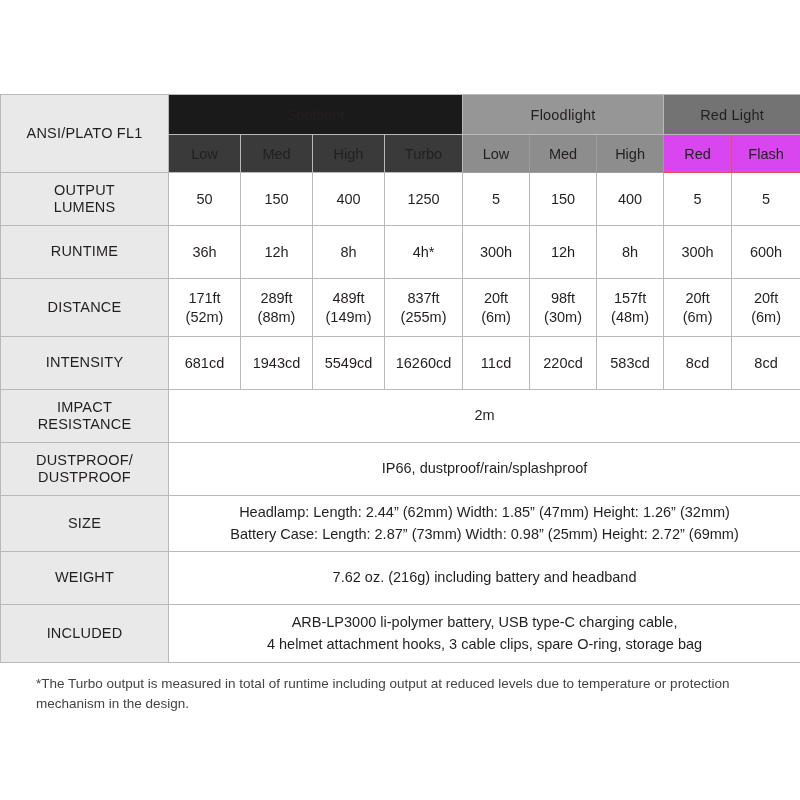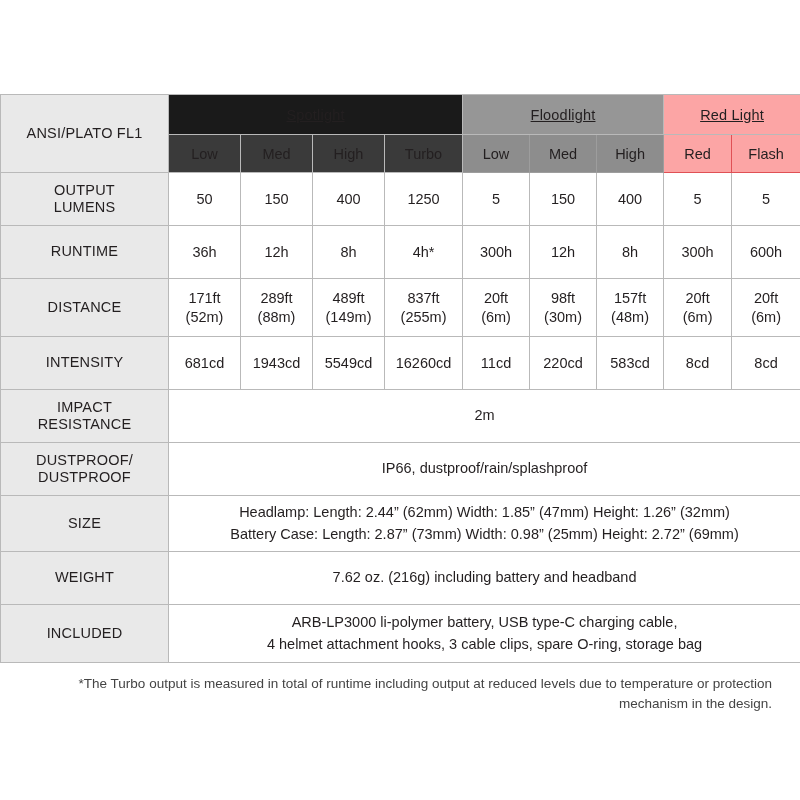--- a/index.html
+++ b/index.html
@@ -34,45 +34,44 @@
     font-weight: normal;
   }
   
   .grp {
     height: 40px;
     color: #ffffff;
     font-weight: bold;
     font-size: 16px;
     letter-spacing: .2px;
     border: none;
-    text-decoration: underline;
   }
   .grp.spot { background: #1a1a1a; }
   .grp.flood { background: #969696; }
-  .grp.red { background: #fca5a5; }
+  .grp.red { background: #737373; }
 
   .ansi-cell {
     background: #e9e9e9;
     font-weight: bold;
     font-size: 14.5px;
     color: #231f20;
     letter-spacing: .2px;
     line-height: 1.25;
     margin-left: 26px;
   }
   .mode {
     height: 38px;
     background: #3a3a3a;
     color: #ffffff;
     font-weight: bold;
     font-size: 14px;
     border-color: #5b5b5b;
   }
   .mode.flood { background: #8d8d8d; border-color: #9d9d9d; }
-  .mode.red { background: #fca5a5; border-color: #e05055; }
+  .mode.red { background: #d946ef; border-color: #e05055; }
 
   .rowlabel {
     background: #e9e9e9;
     font-weight: bold;
     font-size: 14.5px;
     color: #231f20;
     line-height: 1.2;
     letter-spacing: .2px;
   }
   .data { height: 53px; background: #ffffff; }
@@ -82,24 +81,24 @@
   .span-row { height: 53px; padding-left: 38px; }
   .span-row.size { height: 56px; }
   .span-row.incl { height: 58px; }
   .span-row .inner { line-height: 1.45; font-size: 14.5px; }
 
   .footnote {
     position: absolute;
     left: 0;
     top: 664px;
     width: 800px;
-    padding: 10px 28px 0 20px;
+    padding: 10px 28px 0 36px;
     font-size: 13.5px;
     color: #444;
-    text-align: right;
+    text-align: left;
     line-height: 1.45;
   }
   .footnote .fn-line { display: block; }
 </style>
 </head>
 <body>
 
 <div id="page">
 
   <table class="spec">

